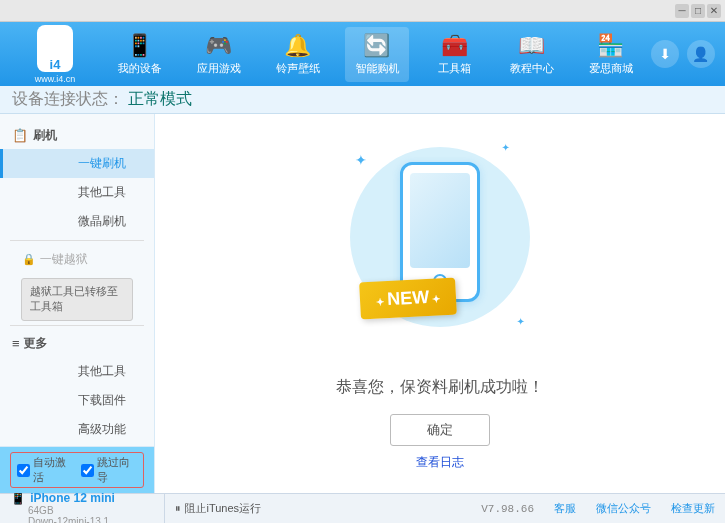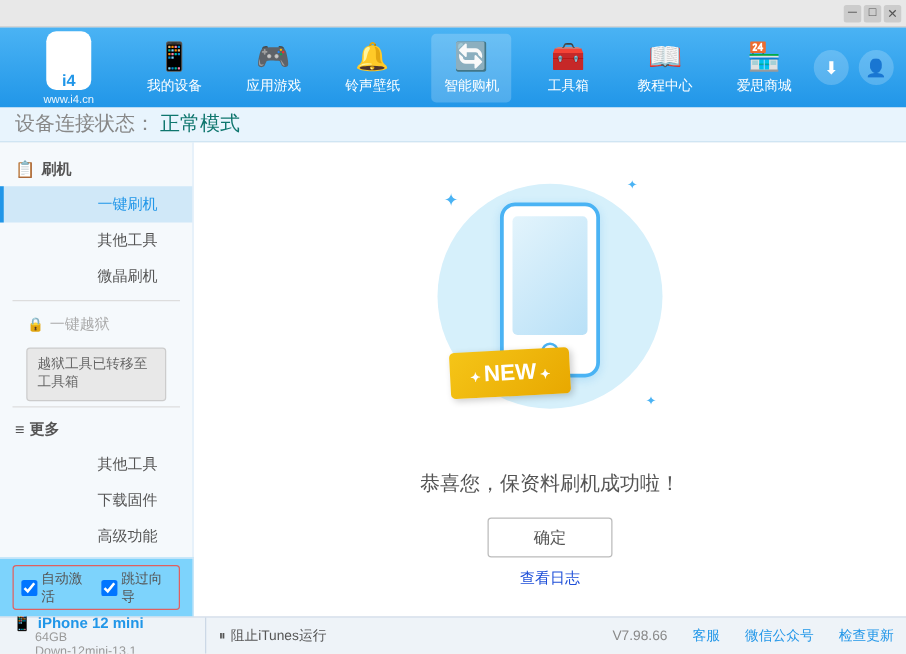--- a/index.html
+++ b/index.html
@@ -423,20 +423,20 @@
       </div>
       <div style="font-size:10px;color:#999;padding-left:18px;">64GB</div>
       <div style="font-size:10px;color:#999;padding-left:18px;">Down-12mini-13.1</div>
     </div>
 
     <div style="display:flex;align-items:center;gap:4px;padding:0 10px;font-size:11px;color:#555;">
       <span>⏸</span>
       <span>阻止iTunes运行</span>
     </div>
 
-    <div style="flex:1;display:flex;align-items:center;justify-content:flex-end;gap:20px;font-size:11px;color:#888;">
+    <div style="flex:1;display:flex;align-items:center;justify-content:flex-end;gap:20px;font-size:11px;color:#888;font-family:Liberation Mono, monospace;">
       <span>V7.98.66</span>
       <span style="color:#2196e8;cursor:pointer;">客服</span>
       <span style="color:#2196e8;cursor:pointer;">微信公众号</span>
       <span style="color:#2196e8;cursor:pointer;">检查更新</span>
     </div>
   </div>
 </div>
 
 </body></html>

